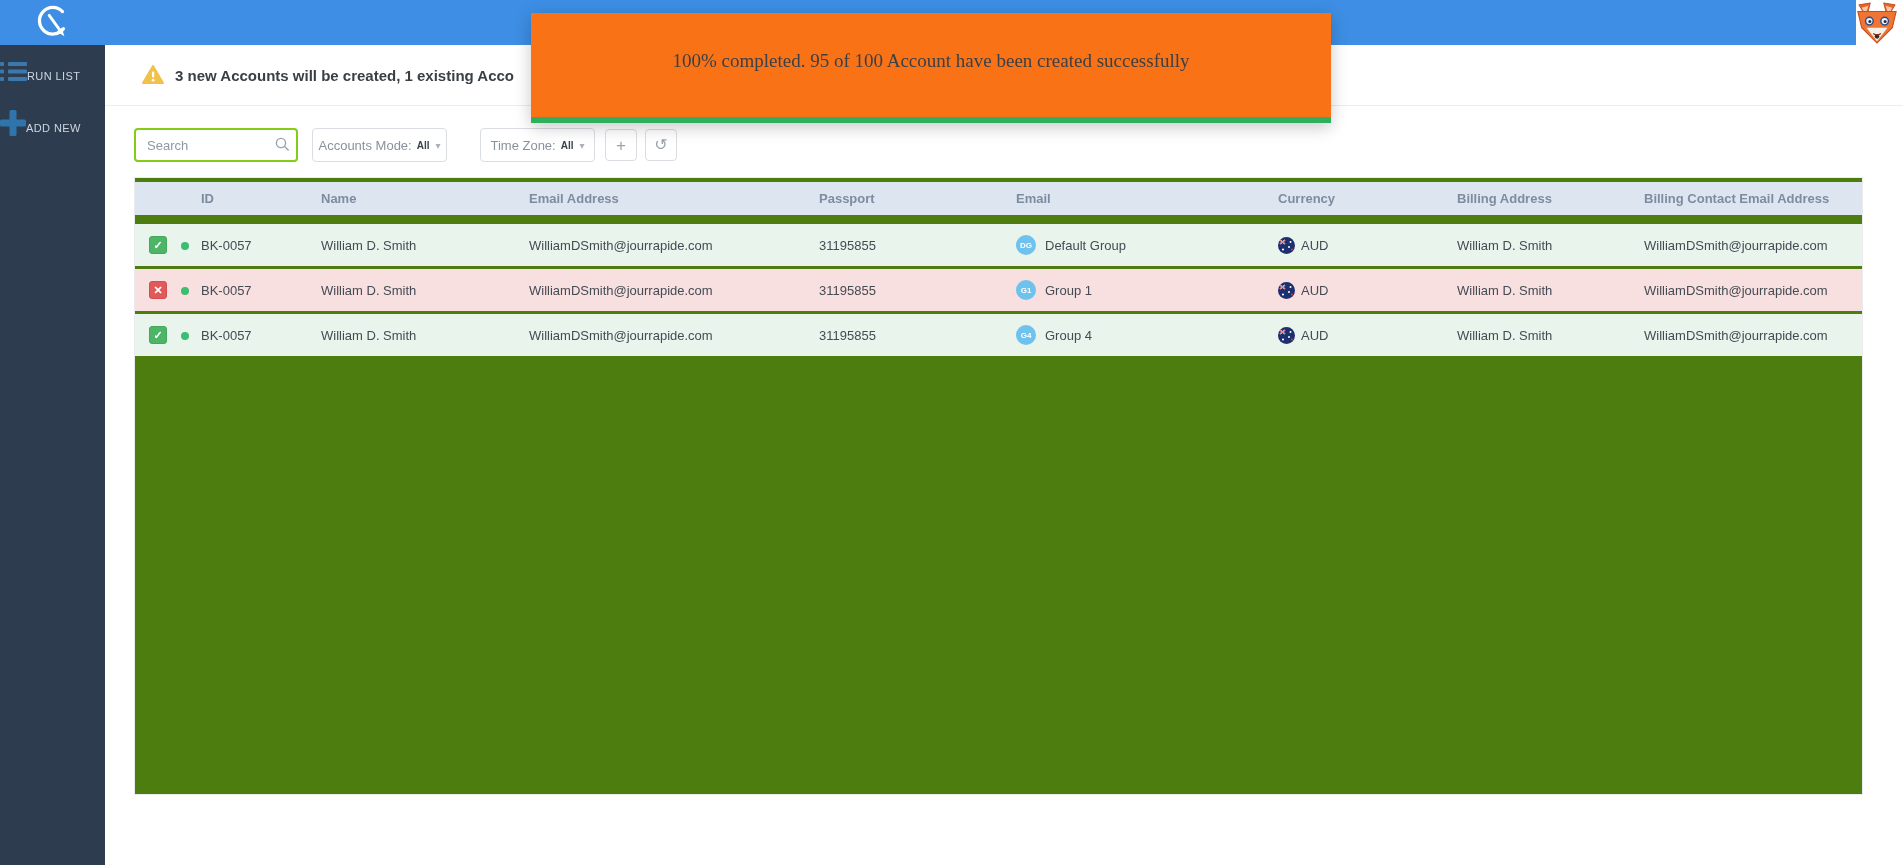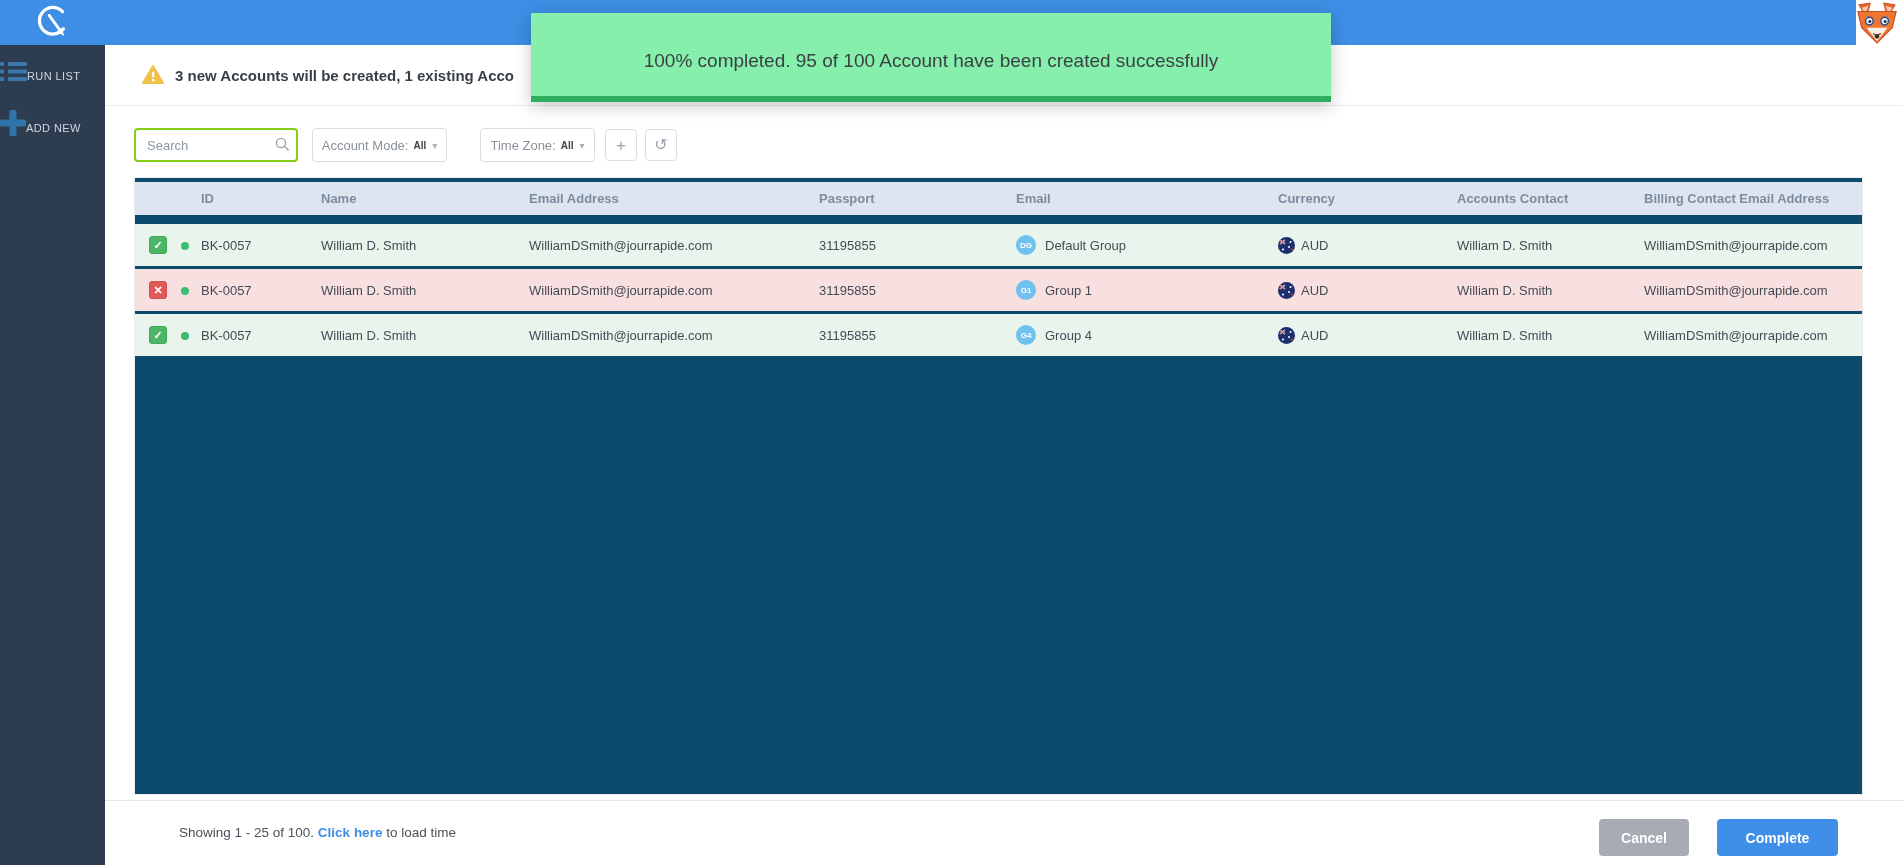--- a/index.html
+++ b/index.html
@@ -16,22 +16,22 @@
   
   .topbar { position:absolute; left:105px; top:0; width:1751px; height:45px; background:#3d8ee4; }
   .fox { position:absolute; right:3px; top:2px; width:46px; height:42px; z-index:30; }
 
   
   .warnbar { position:absolute; left:105px; top:45px; width:1798px; height:61px; background:#fff;
     border-bottom:1px solid #ebedf0; display:flex; align-items:center; padding-left:37px; }
   .warn-txt { font-size:15px; font-weight:bold; color:#383f45; margin-left:11px; white-space:nowrap; }
 
   
-  .toast { position:absolute; left:531px; top:13px; width:800px; height:89px; background:#86efac;
-    box-shadow:0 4px 16px rgba(0,0,0,.22); z-index:40; text-align:center; }
+  .toast { position:absolute; left:531px; top:13px; width:800px; height:110px; background:#f97316;
+    box-shadow:0 4px 16px rgba(0,0,0,.22); z-index:40; text-align:center;font-family:Liberation Serif, serif; }
   .toast-msg { padding-top:37px; font-size:19px; color:#3b4046; }
   .toast-bar { position:absolute; left:0; bottom:0; width:100%; height:6px; background:#2fae60; }
 
   
   .filters { position:absolute; left:134px; top:128px; display:flex; align-items:center; z-index:10; }
   .search-box { position:relative; width:164px; height:34px; }
   .search-box input { width:100%; height:100%; border:2px solid #84cc16; border-radius:4px;
     padding:0 46px 0 11px; font-size:13px; color:#4a5158; outline:none; font-family:inherit; }
   .search-box input::placeholder { color:#8d98a5; }
   .search-box svg { position:absolute; right:8px; top:9px; }
@@ -42,21 +42,21 @@
   .drop .caret { color:#a9b1ba; font-size:10px; margin-left:6px; }
   .mode { width:135px; margin-left:14px; }
   .tz { width:115px; margin-left:33px;align-items:center; }
   .sq-btn { width:32px; height:32px; margin-left:10px; border:1px solid #d9dde2; border-radius:4px;
     background:#fff; display:flex; align-items:center; justify-content:center; cursor:pointer;
     color:#9aa2ad; font-size:17px; line-height:1; }
   .sq-btn.undo { margin-left:8px; font-size:16px; }
 
   
   .tablewrap { position:absolute; left:134px; top:177px; width:1729px; height:618px;
-    border:1px solid #e9ebef; background:#0c4a6e; padding-top:4px; }
+    border:1px solid #e9ebef; background:#4d7c0f; padding-top:4px; }
   .grid { display:grid; grid-template-columns:46px 20px 120px 208px 290px 197px 262px 179px 187px 1fr;
     align-items:center; }
   .thead { height:33px; background:#dce5f0; margin-bottom:9px; font-size:13px; font-weight:bold; color:#7e8ca0; }
   .trow { height:42px; margin-bottom:3px; font-size:13px; color:#444b54; cursor:pointer; }
   .trow.status-success { background:#e8f4ec; }
   .trow.status-error { background:#f8dfe0; }
   .cell { white-space:nowrap; overflow:hidden; }
   .c-check { padding-left:14px; }
   .checkbox { display:inline-flex; width:18px; height:18px; border-radius:3px; align-items:center;
     justify-content:center; color:#fff; font-size:11px; font-weight:bold; cursor:pointer; }
@@ -139,21 +139,21 @@
 
   <div class="filters">
     <div class="search-box">
       <input type="text" placeholder="Search" style="">
       <svg width="15" height="15" viewBox="0 0 15 15">
         <circle cx="6" cy="6" r="4.6" fill="none" stroke="#9aa2ad" stroke-width="1.4"></circle>
         <line x1="9.6" y1="9.6" x2="13.6" y2="13.6" stroke="#9aa2ad" stroke-width="1.4"></line>
       </svg>
     </div>
     <div class="drop mode">
-      <span class="dlabel">Account Mode:</span>
+      <span class="dlabel">Accounts Mode:</span>
       <span class="dval">All</span>
       <span class="caret">▾</span>
     </div>
     <div class="drop tz">
       <span class="dlabel">Time Zone:</span>
       <span class="dval">All</span>
       <span class="caret">▾</span>
     </div>
     <div class="sq-btn">
       <span>+</span>
@@ -166,21 +166,21 @@
   <div class="tablewrap">
     <div class="grid thead">
       <div class="cell c-check"></div>
       <div class="cell"></div>
       <div class="cell">ID</div>
       <div class="cell">Name</div>
       <div class="cell">Email Address</div>
       <div class="cell">Passport</div>
       <div class="cell">Email</div>
       <div class="cell">Currency</div>
-      <div class="cell">Accounts Contact</div>
+      <div class="cell">Billing Address</div>
       <div class="cell">Billing Contact Email Address</div>
     </div>
 
     <div class="grid trow status-success">
       <div class="cell c-check"><span class="checkbox">✓</span></div>
       <div class="cell"><span class="dot"></span></div>
       <div class="cell">BK-0057</div>
       <div class="cell">William D. Smith</div>
       <div class="cell">WilliamDSmith@jourrapide.com</div>
       <div class="cell">31195855</div>
@@ -252,27 +252,19 @@
           <circle cx="14" cy="12.5" r="1" fill="#d43a3a"></circle>
             <circle cx="5" cy="12.5" r="1.1" fill="#fff"></circle>
         </svg>
         <span>AUD</span>
       </div>
       <div class="cell">William D. Smith</div>
       <div class="cell">WilliamDSmith@jourrapide.com</div>
     </div>
   </div>
 
-  <div class="footer">
-    <div class="foot-text">
-      <span>Showing 1 - 25 of 100.</span>
-      <span class="foot-link">Click here</span><span> to load time</span>
-    </div>
-    <button class="btn btn-cancel">Cancel</button>
-    <button class="btn btn-complete">Complete</button>
-  </div>
 
   <div class="toast">
     <div class="toast-msg">100% completed. 95 of 100 Account have been created successfully</div>
     <div class="toast-bar"></div>
   </div>
 
 </div>
 
 </body></html>

